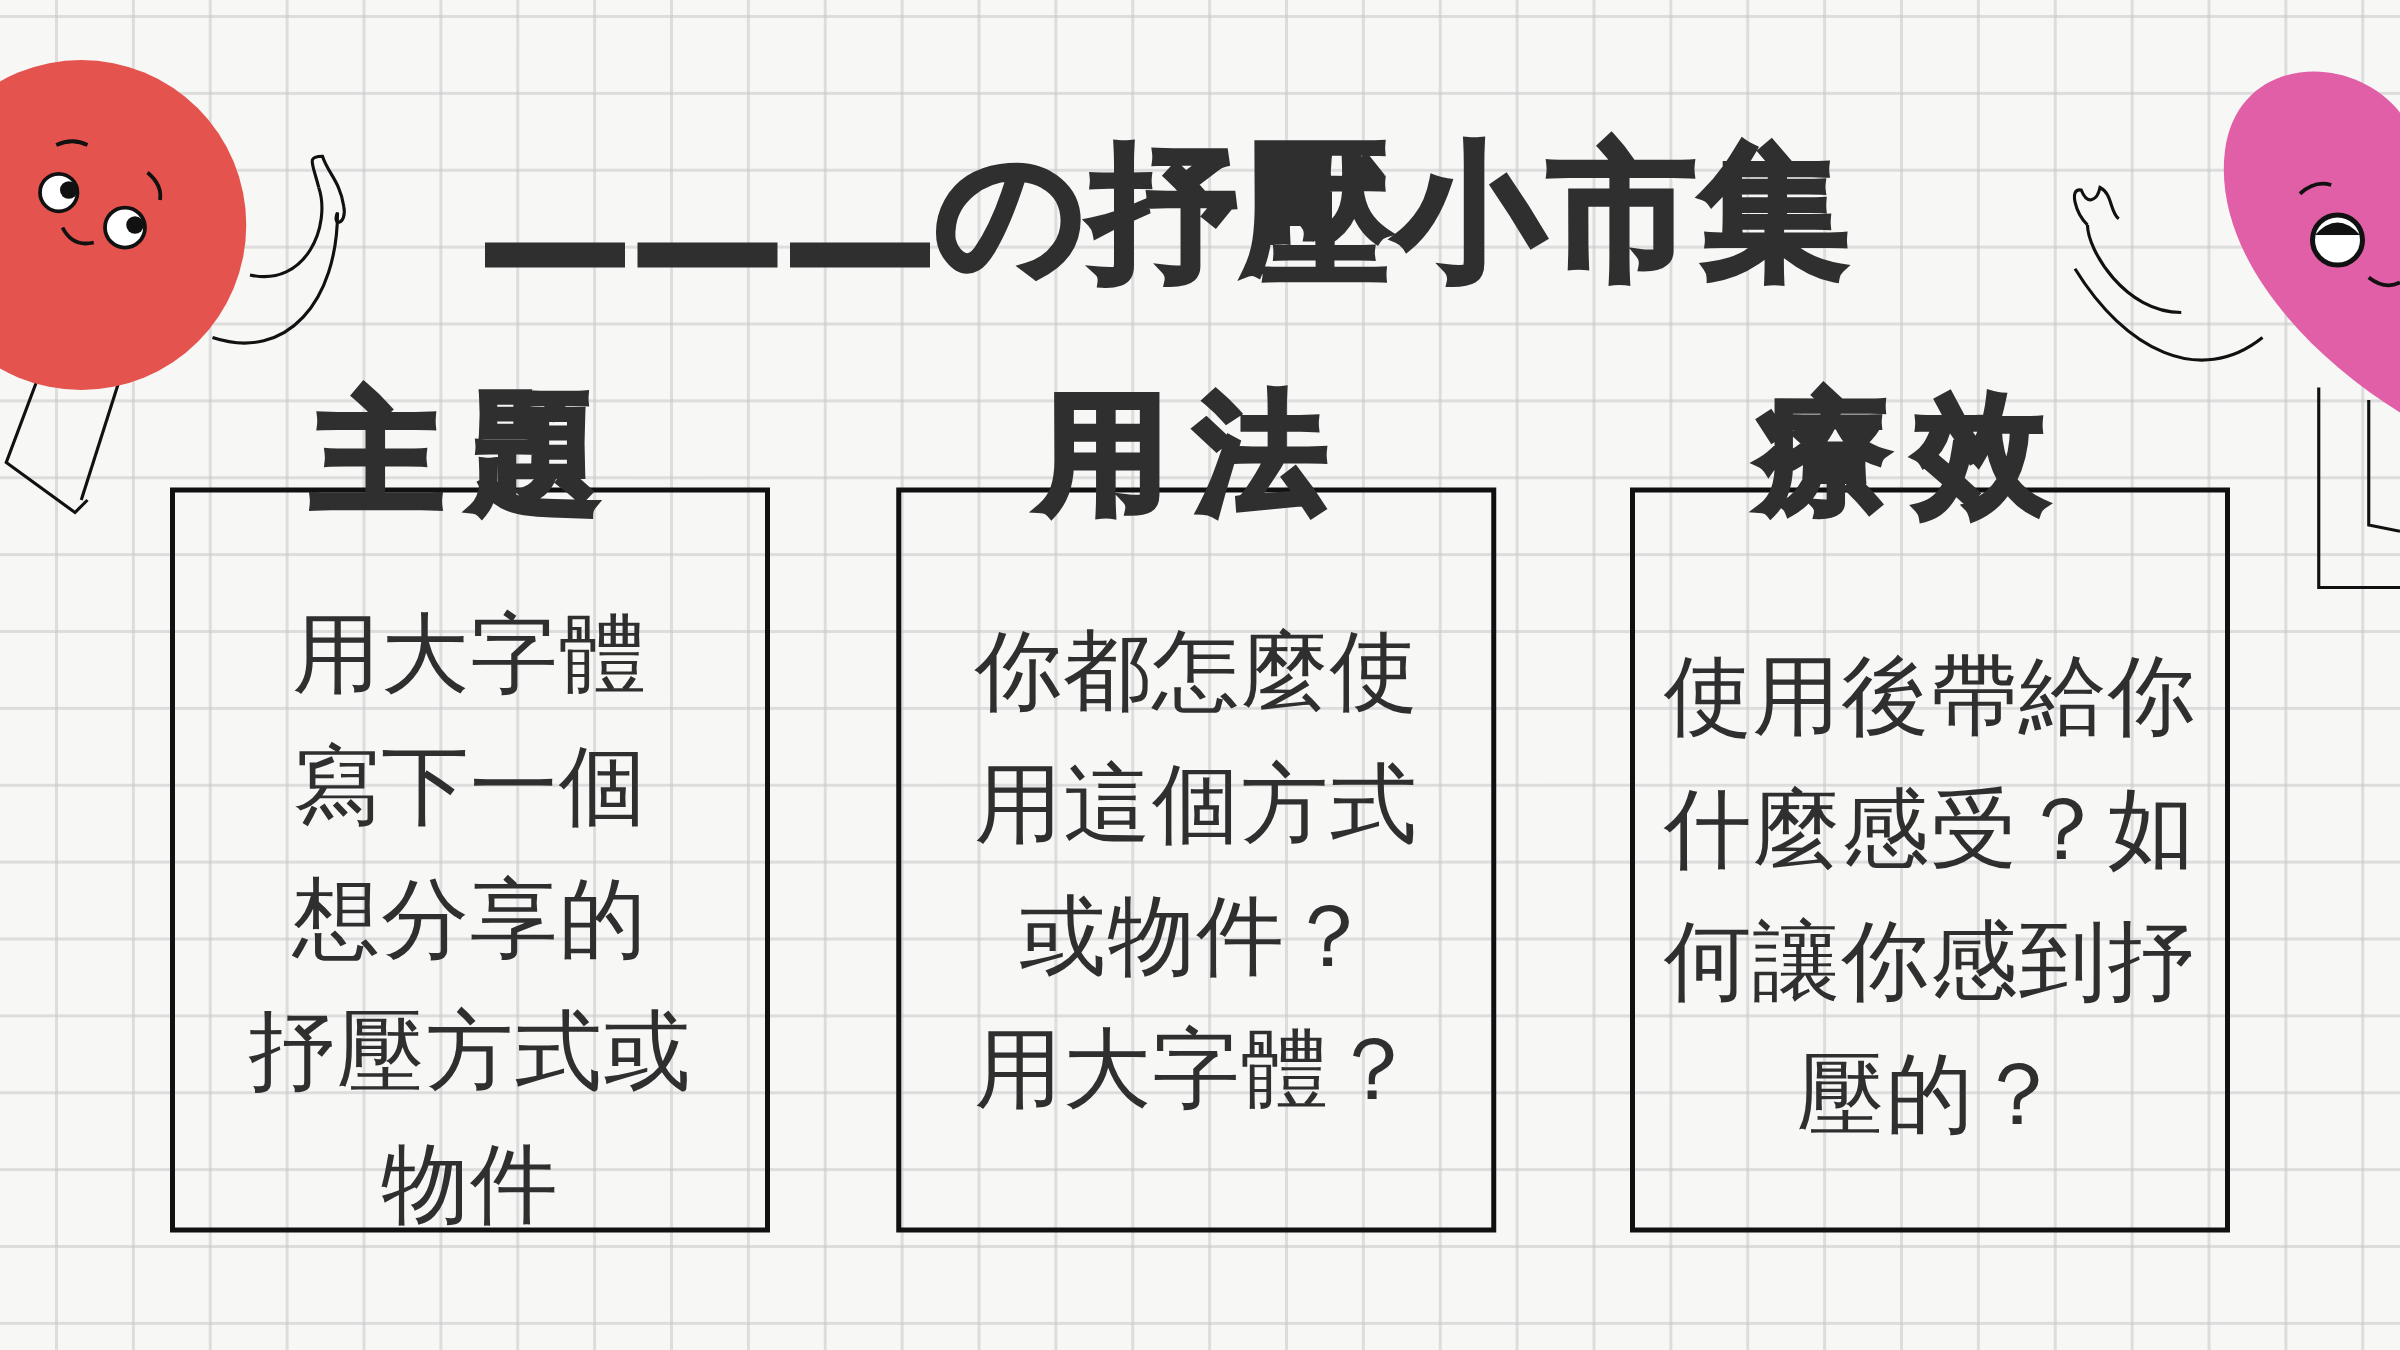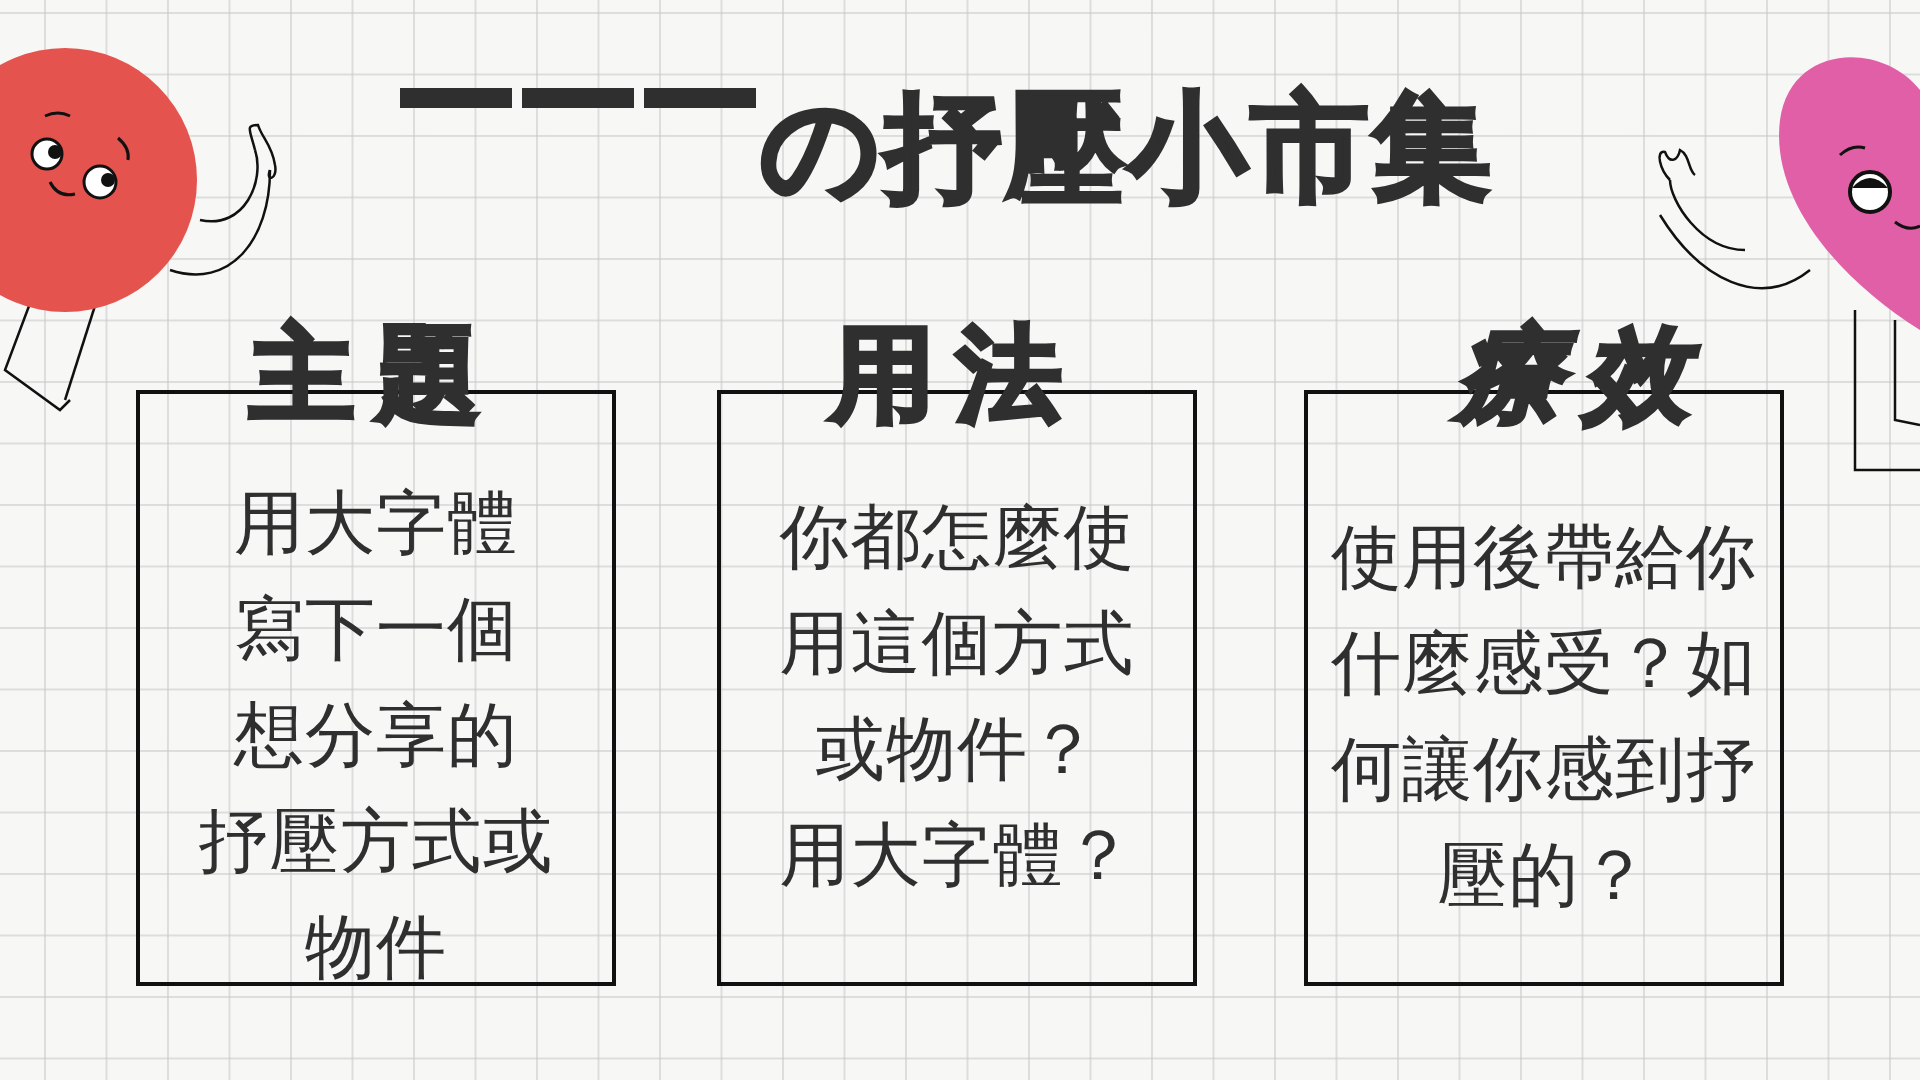--- a/index.html
+++ b/index.html
@@ -8,37 +8,37 @@
     background-color: #f7f7f6;
     background-image:
       linear-gradient(to right, rgba(200,200,200,0.55) 2px, transparent 2px),
       linear-gradient(to bottom, rgba(200,200,200,0.55) 2px, transparent 2px);
     background-size: 61.5px 61.5px;
     background-position: 44px 12px;
     font-family: "DejaVu Sans", "Liberation Sans", sans-serif;
     color: #2f2f2f;
   }
   .title {
-    position: absolute; left: 400px; top: 88px; height: 140px;
-    display: flex; align-items: flex-start; gap: 0;
+    position: absolute; left: 388px; top: 88px; height: 140px;
+    display: flex; align-items: flex-end; gap: 0;
   }
   .blanks { display: flex; gap: 10px; margin-bottom: 14px; margin-right: 4px; }
   .blank { width: 112px; height: 20px; background: #2f2f2f; }
   .title-text {
     font-size: 118px; font-weight: 900; line-height: 1; letter-spacing: 4px;
     color: #2f2f2f; -webkit-text-stroke: 4px #2f2f2f;
   }
   .card {
     position: absolute; top: 390px; width: 480px; height: 596px;
     border: 4px solid #111; box-sizing: border-box;
   }
   .card-heading {
     position: absolute; top: 302px; height: 120px; display: flex; justify-content: center;
     font-size: 104px; font-weight: 900; line-height: 120px; letter-spacing: 22px;
-    color: #2f2f2f; -webkit-text-stroke: 5px #2f2f2f; width: 480px; margin-top: 12px;
+    color: #2f2f2f; -webkit-text-stroke: 5px #2f2f2f; width: 480px;
   }
   .card-body {
     position: absolute; left: 0; right: 0; text-align: center;
     font-size: 70px; line-height: 106px; color: #2f2f2f; white-space: pre-line;
     letter-spacing: 1px;
   }
   .mascot { position: absolute; }
 </style>
 </head>
 <body>
@@ -97,13 +97,13 @@
 用大字體？</div>
 </div>
 <div class="card-heading" style="left:717px;text-align:right;">用法</div>
 
 <div class="card" style="left:1304px;">
   <div class="card-body" style="top:110px;text-align:center;">使用後帶給你
 什麼感受？如
 何讓你感到抒
 壓的？</div>
 </div>
-<div class="card-heading" style="left:1344px;font-style:italic;">療效</div>
+<div class="card-heading" style="left:1293px;">療效</div>
 
 </body></html>

